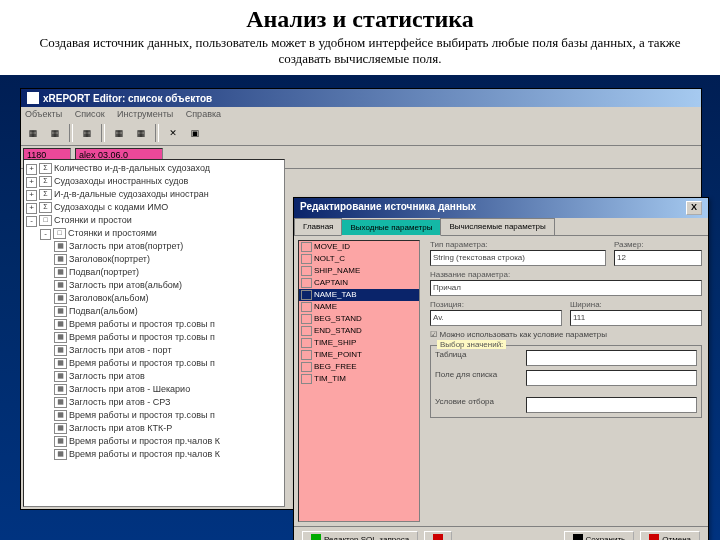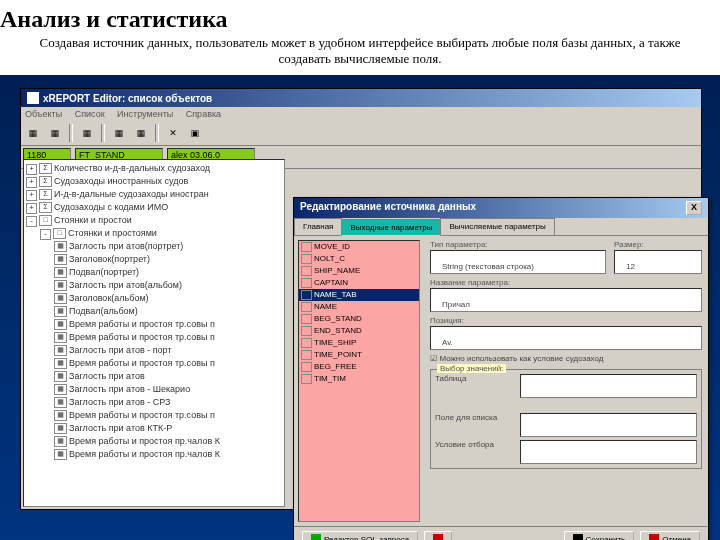--- a/index.html
+++ b/index.html
@@ -1,50 +1,50 @@
 <!DOCTYPE html>
 <html><head>
 <meta charset="utf-8">
 <style>
 body{margin:0;font-family:Arial,sans-serif;background:#001a4d;width:720px;height:540px;overflow:hidden;position:relative}
 .slide{width:720px;height:540px;background:linear-gradient(to bottom,#001a4d 0%,#002966 50%,#003380 100%);position:relative}
-.title{color:#000;background:#fff;font-size:24px;font-weight:bold;font-family:'Times New Roman',serif;padding:6px 0 2px;margin:0}
+.title{color:#000;background:#fff;text-align:center;font-size:24px;font-weight:bold;font-family:'Times New Roman',serif;padding:6px 0 2px;margin:0}
 .subtitle{color:#000;background:#fff;text-align:center;font-size:13px;font-family:'Times New Roman',serif;padding:0 20px 8px;margin:0}
 .pagenum{position:absolute;bottom:12px;right:30px;color:#fff;font-size:13px}
 .app{position:absolute;left:20px;top:88px;width:680px;height:420px;background:#d4d0c8;border:1px solid #000;font-size:9px;font-family:Tahoma,sans-serif}
 .titlebar{background:linear-gradient(to right,#0a246a,#a6caf0);color:#fff;padding:3px 6px;font-weight:bold;font-size:10px;display:flex;align-items:center}
 .titlebar .ico{width:12px;height:12px;background:#fff;margin-right:4px}
 .menubar{background:#d4d0c8;padding:2px 4px;font-size:9px;color:#555}
 .menubar span{margin-right:10px}
 .toolbar{background:#d4d0c8;border-bottom:1px solid #808080;padding:2px;display:flex;gap:2px;align-items:center}
 .tbtn{width:18px;height:18px;border:1px solid #d4d0c8;display:inline-flex;align-items:center;justify-content:center;font-size:9px;background:#d4d0c8}
 .sep{width:2px;height:18px;border-left:1px solid #808080;border-right:1px solid #fff;margin:0 2px}
 .toolbar2{background:#d4d0c8;border-bottom:1px solid #808080;padding:2px;display:flex;gap:4px;align-items:center;font-size:9px}
-.fld{background:#84cc16;border:1px inset #808080;padding:1px 3px;font-size:9px;height:14px;display:inline-block}
+.fld{background:#ec4899;border:1px inset #808080;padding:1px 3px;font-size:9px;height:14px;display:inline-block}
 .treepane{position:absolute;left:2px;top:70px;width:260px;height:346px;background:#fff;border:1px inset #808080;overflow:hidden;font-size:9px;line-height:13px}
 .tree{padding:2px}
 .tree div{white-space:nowrap;color:#333}
 .tico{display:inline-block;width:11px;height:9px;border:1px solid #888;margin-right:2px;vertical-align:middle;font-size:7px;text-align:center;line-height:8px}
 .plus{display:inline-block;width:9px;height:9px;border:1px solid #888;text-align:center;line-height:7px;font-size:8px;margin-right:2px;background:#fff}
 .ind1{padding-left:14px}.ind2{padding-left:28px}
 .dialog{position:absolute;left:272px;top:108px;width:414px;height:370px;background:#d4d0c8;border:1px solid #000;box-shadow:2px 2px 4px rgba(0,0,0,0.3)}
 .dtitle{background:linear-gradient(to right,#0a246a,#a6caf0);color:#fff;padding:3px 6px;font-weight:bold;font-size:10px;display:flex;justify-content:space-between}
 .dtitle .x{width:14px;height:12px;background:#d4d0c8;color:#000;text-align:center;line-height:10px;font-size:9px;border:1px outset #fff}
 .tabs{display:flex;background:#d4d0c8;border-bottom:1px solid #808080;font-size:8px}
 .tab{padding:3px 8px;border:1px solid #808080;border-bottom:none;background:#d4d0c8;margin-right:-1px}
 .tab.active{background:#14b8a6;position:relative;top:1px;border-bottom:1px solid #d4d0c8}
 .dbody{display:flex;height:290px}
 .listpane{width:120px;border:1px inset #808080;background:#fca5a5;margin:4px;font-size:8px;overflow:hidden}
 .listpane div{padding:1px 2px;white-space:nowrap}
 .listpane .sel{background:#0a246a;color:#fff}
 .lico{display:inline-block;width:9px;height:8px;border:1px solid #888;margin-right:2px;vertical-align:middle}
 .formpane{flex:1;padding:4px 6px;font-size:8px;color:#444}
 .formrow{margin-bottom:4px}
 .formrow label{display:block;font-size:8px;color:#555;margin-bottom:1px}
-.finput{background:#fff;border:1px inset #808080;padding:11px;font-size:8px;width:100%;box-sizing:border-box;height:16px}
+.finput{background:#fff;border:1px inset #808080;padding:2px;font-size:8px;width:100%;box-sizing:border-box;height:16px}
 .row2{display:flex;gap:8px}
 .row2>div{flex:1}
 .gbox{border:1px solid #808080;padding:4px;margin-top:6px;position:relative}
 .gbox .gt{position:absolute;top:-6px;left:6px;background:#fef9c3;padding:0 3px;font-size:8px;color:#555}
 .chk{font-size:8px;color:#444}
 .dbuttons{display:flex;justify-content:space-between;padding:4px 8px;border-top:1px solid #808080}
 .btn{border:1px outset #fff;background:#d4d0c8;padding:2px 8px;font-size:8px;display:flex;align-items:center;gap:3px}
 .btn .bi{width:10px;height:10px;display:inline-block}
 .red{background:#c00}
 .grn{background:#0a0}
@@ -76,21 +76,20 @@
       <span class="tbtn">▦</span>
       <span class="sep"></span>
       <span class="tbtn">▦</span>
       <span class="tbtn">▦</span>
       <span class="sep"></span>
       <span class="tbtn">✕</span>
       <span class="tbtn">▣</span>
     </div>
     <div class="toolbar2">
       <span class="fld" style="width:40px">1180</span>
-      <span class="fld" style="width:80px">FT_STAND</span>
       <span class="fld" style="width:80px">alex 03.06.0</span>
     </div>
     <div class="treepane">
       <div class="tree" id="tree">
           <div class="ind0"><span class="plus">+</span><span class="tico">Σ</span>Количество и-д-в-дальных судозаход</div>
           <div class="ind0"><span class="plus">+</span><span class="tico">Σ</span>Судозаходы иностранных судов</div>
           <div class="ind0"><span class="plus">+</span><span class="tico">Σ</span>И-д-в-дальные судозаходы иностран</div>
           <div class="ind0"><span class="plus">+</span><span class="tico">Σ</span>Судозаходы с кодами ИМО</div>
           <div class="ind0"><span class="plus">-</span><span class="tico">□</span>Стоянки и простои</div>
           <div class="ind1"><span class="plus">-</span><span class="tico">□</span>Стоянки и простоями</div>
@@ -152,33 +151,37 @@
           </div>
           <div class="formrow">
             <label>Название параметра:</label>
             <div class="finput">Причал</div>
           </div>
           <div class="row2">
             <div class="formrow">
               <label>Позиция:</label>
               <div class="finput">Av.</div>
             </div>
-          </div>
-          <div class="chk">☑ <span>Можно использовать как условие судозаход</span></div>
+            <div class="formrow">
+              <label>Ширина:</label>
+              <div class="finput">111</div>
+            </div>
+          </div>
+          <div class="chk">☑ <span>Можно использовать как условие параметры</span></div>
           <div class="gbox">
             <span class="gt">Выбор значений:</span>
             <div class="row2">
               <label style="flex:1">Таблица</label>
               <div class="finput" style="flex:2"></div>
             </div>
-            <div class="row2" style="margin-top:15px">
+            <div class="row2" style="margin-top:4px">
               <label style="flex:1">Поле для списка</label>
               <div class="finput" style="flex:2"></div>
             </div>
-            <div class="row2" style="margin-top:3px">
+            <div class="row2" style="margin-top:11px">
               <label style="flex:1">Условие отбора</label>
               <div class="finput" style="flex:2"></div>
             </div>
           </div>
         </div>
       </div>
       <div class="dbuttons">
         <div style="display:flex;gap:6px">
           <div class="btn">
               <span class="bi grn"></span>

